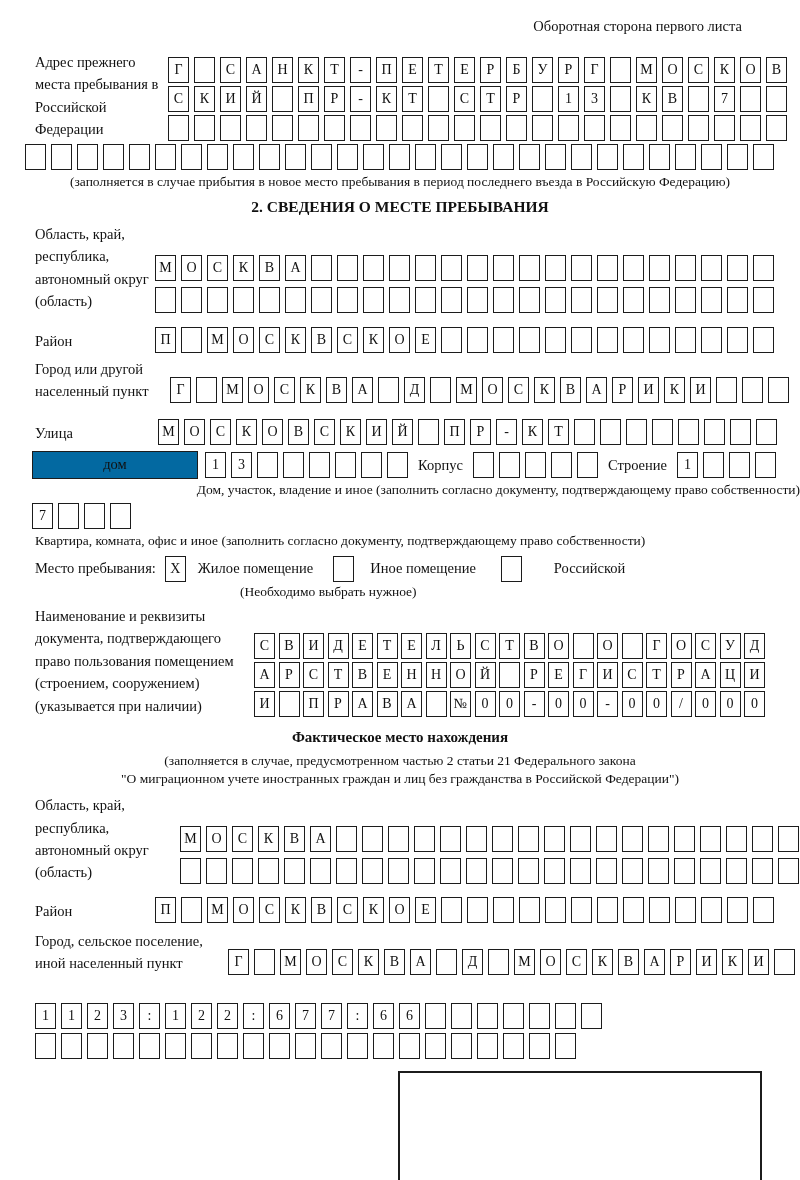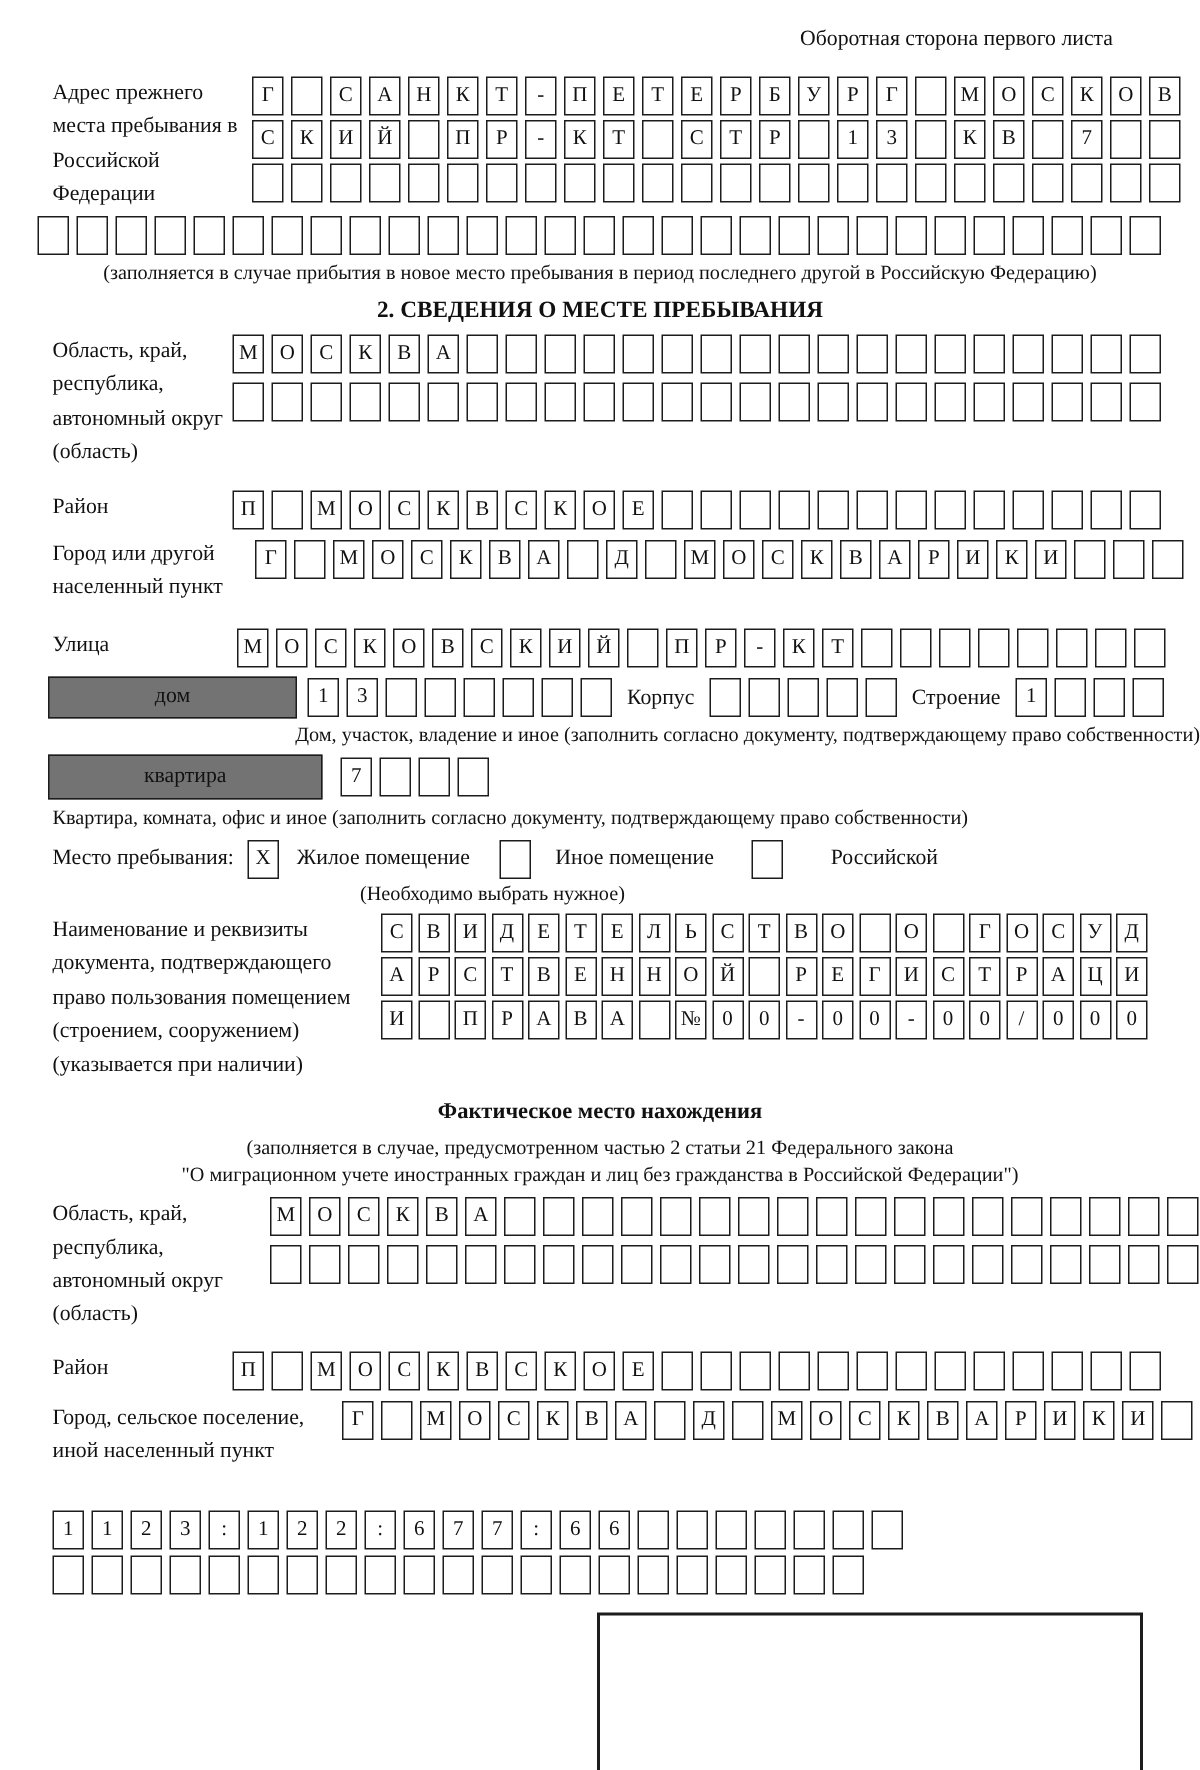--- a/index.html
+++ b/index.html
@@ -1,33 +1,33 @@
 <!DOCTYPE html>
 <html><head>
 <meta charset="utf-8">
 <style>
   html,body{margin:0;padding:0;background:#fff;}
   .page{
     width:800px;height:1180px;position:relative;background:#fff;
     font-family:"Liberation Serif", serif;color:#111;overflow:hidden;
   }
   .hdr{margin:18px 58px 0 0;text-align:right;font-size:14.5px;}
-  .flex{display:flex;align-items:flex-start;}
+  .flex{display:flex;align-items:flex-end;}
   .lbl{font-size:14.5px;line-height:1.55;flex:none;}
   .stack{display:flex;flex-direction:column;gap:3px;}
   .cellrow{display:flex;gap:5px;flex:none;}
   .cellrow.tight{gap:3.5px;}
   .cell{
     display:inline-flex;align-items:center;justify-content:center;
     width:21px;height:26px;border:1.6px solid #1c1c1c;box-sizing:border-box;
     font-size:14px;flex:none;background:#fff;
   }
   .wbox{
     border:1.6px solid #1c1c1c;display:flex;align-items:center;justify-content:center;
-    font-size:14.5px;box-sizing:border-box;flex:none;background:#737373;
+    font-size:14.5px;box-sizing:border-box;flex:none;background:#0369a1;
   }
   .inline-lbl{font-size:14.5px;line-height:28px;flex:none;}
   .note{font-size:13.5px;}
   .note.center{text-align:center;}
   .sec-title{font-size:15.5px;font-weight:bold;text-align:center;}
   .cb-row{display:flex;align-items:center;font-size:14.5px;}
   .stamp-box{border:2px solid #1c1c1c;box-sizing:border-box;background:#fff;}
 </style>
 </head>
 <body>
@@ -143,21 +143,21 @@
       <span class="cell"></span>
       <span class="cell"></span>
       <span class="cell"></span>
       <span class="cell"></span>
       <span class="cell"></span>
       <span class="cell"></span>
       <span class="cell"></span>
       <span class="cell"></span>
       <span class="cell"></span>
     </div>
-  <div class="note center" style="margin-top:4px;">(заполняется в случае прибытия в новое место пребывания в период последнего другой в Российскую Федерацию)</div>
+  <div class="note center" style="margin-top:4px;">(заполняется в случае прибытия в новое место пребывания в период последнего въезда в Российскую Федерацию)</div>
 
   <div class="sec-title" style="margin-top:8px;margin-bottom:7px;">2. СВЕДЕНИЯ О МЕСТЕ ПРЕБЫВАНИЯ</div>
 
   <div class="flex" style="margin-left:35px;">
     <div class="lbl" style="width:120px;">Область, край, республика, автономный округ (область)</div>
     <div class="stack" style="gap:6px;">
       <div class="cellrow">
           <span class="cell">М</span>
           <span class="cell">О</span>
           <span class="cell">С</span>
@@ -326,21 +326,20 @@
     <div class="cellrow">
         <span class="cell">1</span>
         <span class="cell"></span>
         <span class="cell"></span>
         <span class="cell"></span>
       </div>
   </div>
   <div class="note" style="margin-left:35px;margin-top:3px;text-align:right;">Дом, участок, владение и иное (заполнить согласно документу, подтверждающему право собственности)</div>
 
   <div class="flex" style="margin-left:32px;margin-top:5px;align-items:center;">
-    <div class="wbox" style="width:183px;height:30px;margin-right:12px;">квартира</div>
     <div class="cellrow">
         <span class="cell">7</span>
         <span class="cell"></span>
         <span class="cell"></span>
         <span class="cell"></span>
       </div>
   </div>
   <div class="note" style="margin-left:35px;margin-top:4px;">Квартира, комната, офис и иное (заполнить согласно документу, подтверждающему право собственности)</div>
 
   <div class="cb-row" style="margin-left:35px;margin-top:7px;text-align:center;">

